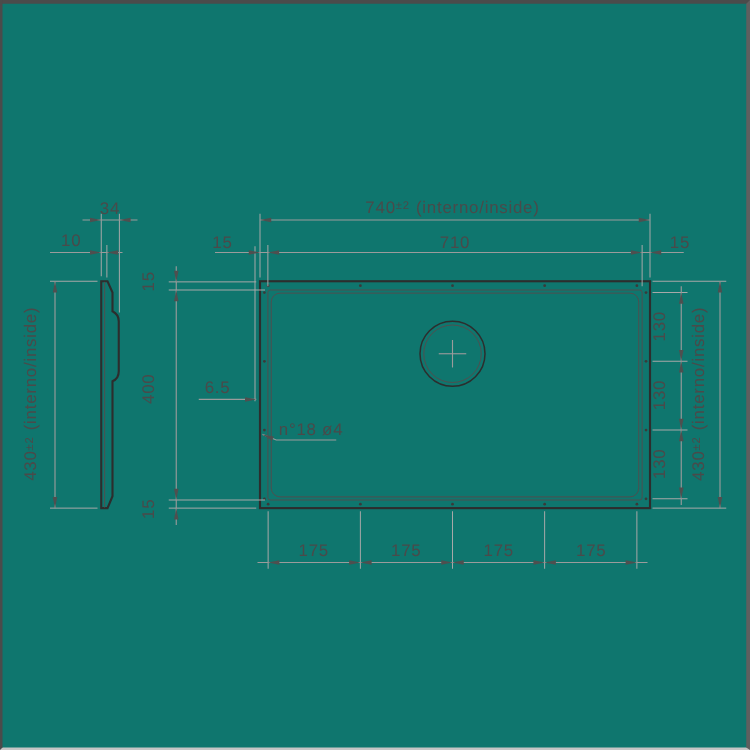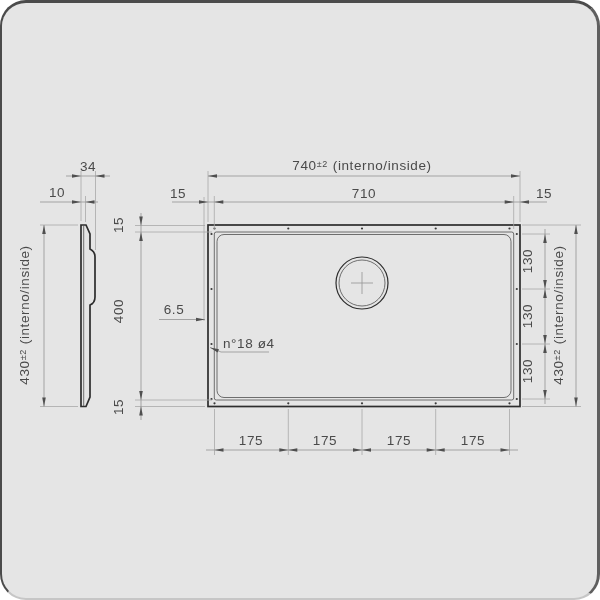--- a/index.html
+++ b/index.html
@@ -1,24 +1,23 @@
 <!DOCTYPE html>
 <html><head>
 <meta charset="utf-8">
 <style>
   html,body { margin:0; padding:0; background:#ffffff; }
   .frame {
     position:relative; width:600px; height:600px; box-sizing:border-box;
-    background:#e5e5e5;
+    background:#0f766e;
     border-top:3px solid #4b4b4b;
     border-left:2px solid #4b4b4b;
     border-right:3px solid #5f5f5f;
     border-bottom:2px solid #c6c6c6;
     overflow:hidden;
-    border-radius:26px;
   }
   svg { display:block; }
   .ln { stroke:#9b9b9b; stroke-width:0.9; fill:none; }
   .xln { stroke:#a8a8a8; stroke-width:0.8; fill:none; }
   .ol { stroke:#2d2d2d; stroke-width:1.7; fill:none; }
   .th { stroke:#4f4f4f; stroke-width:0.8; fill:none; }
   .ar { fill:#4f4f4f; stroke:none; }
   .hole { fill:#3a3a3a; stroke:none; }
   text {
     fill:#4a4a4a;

